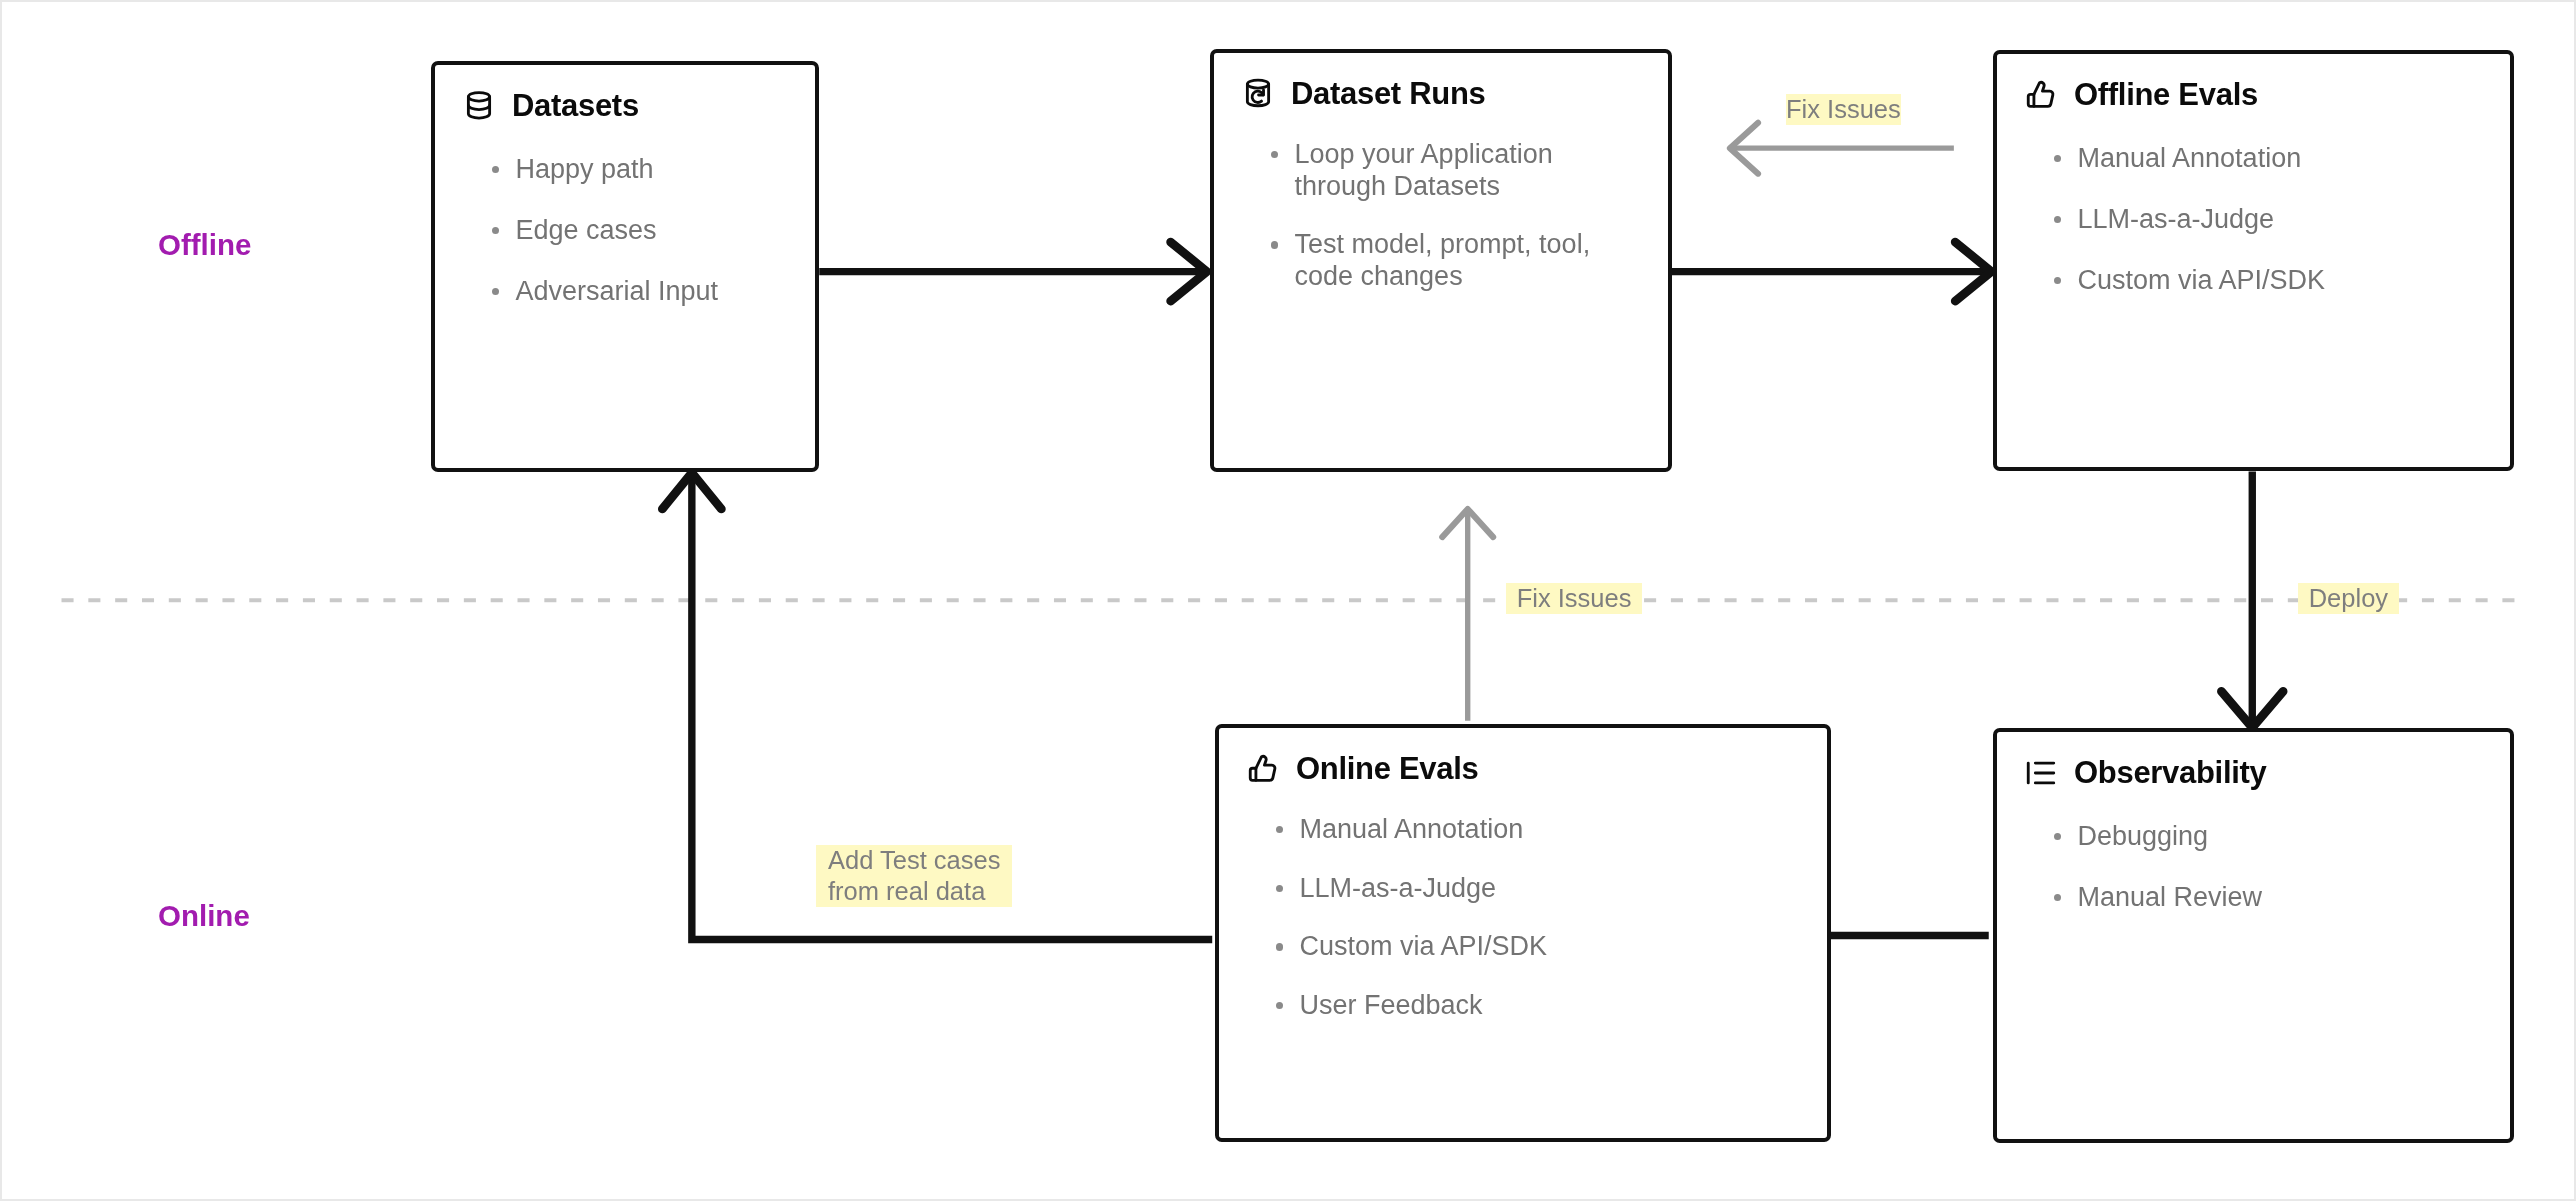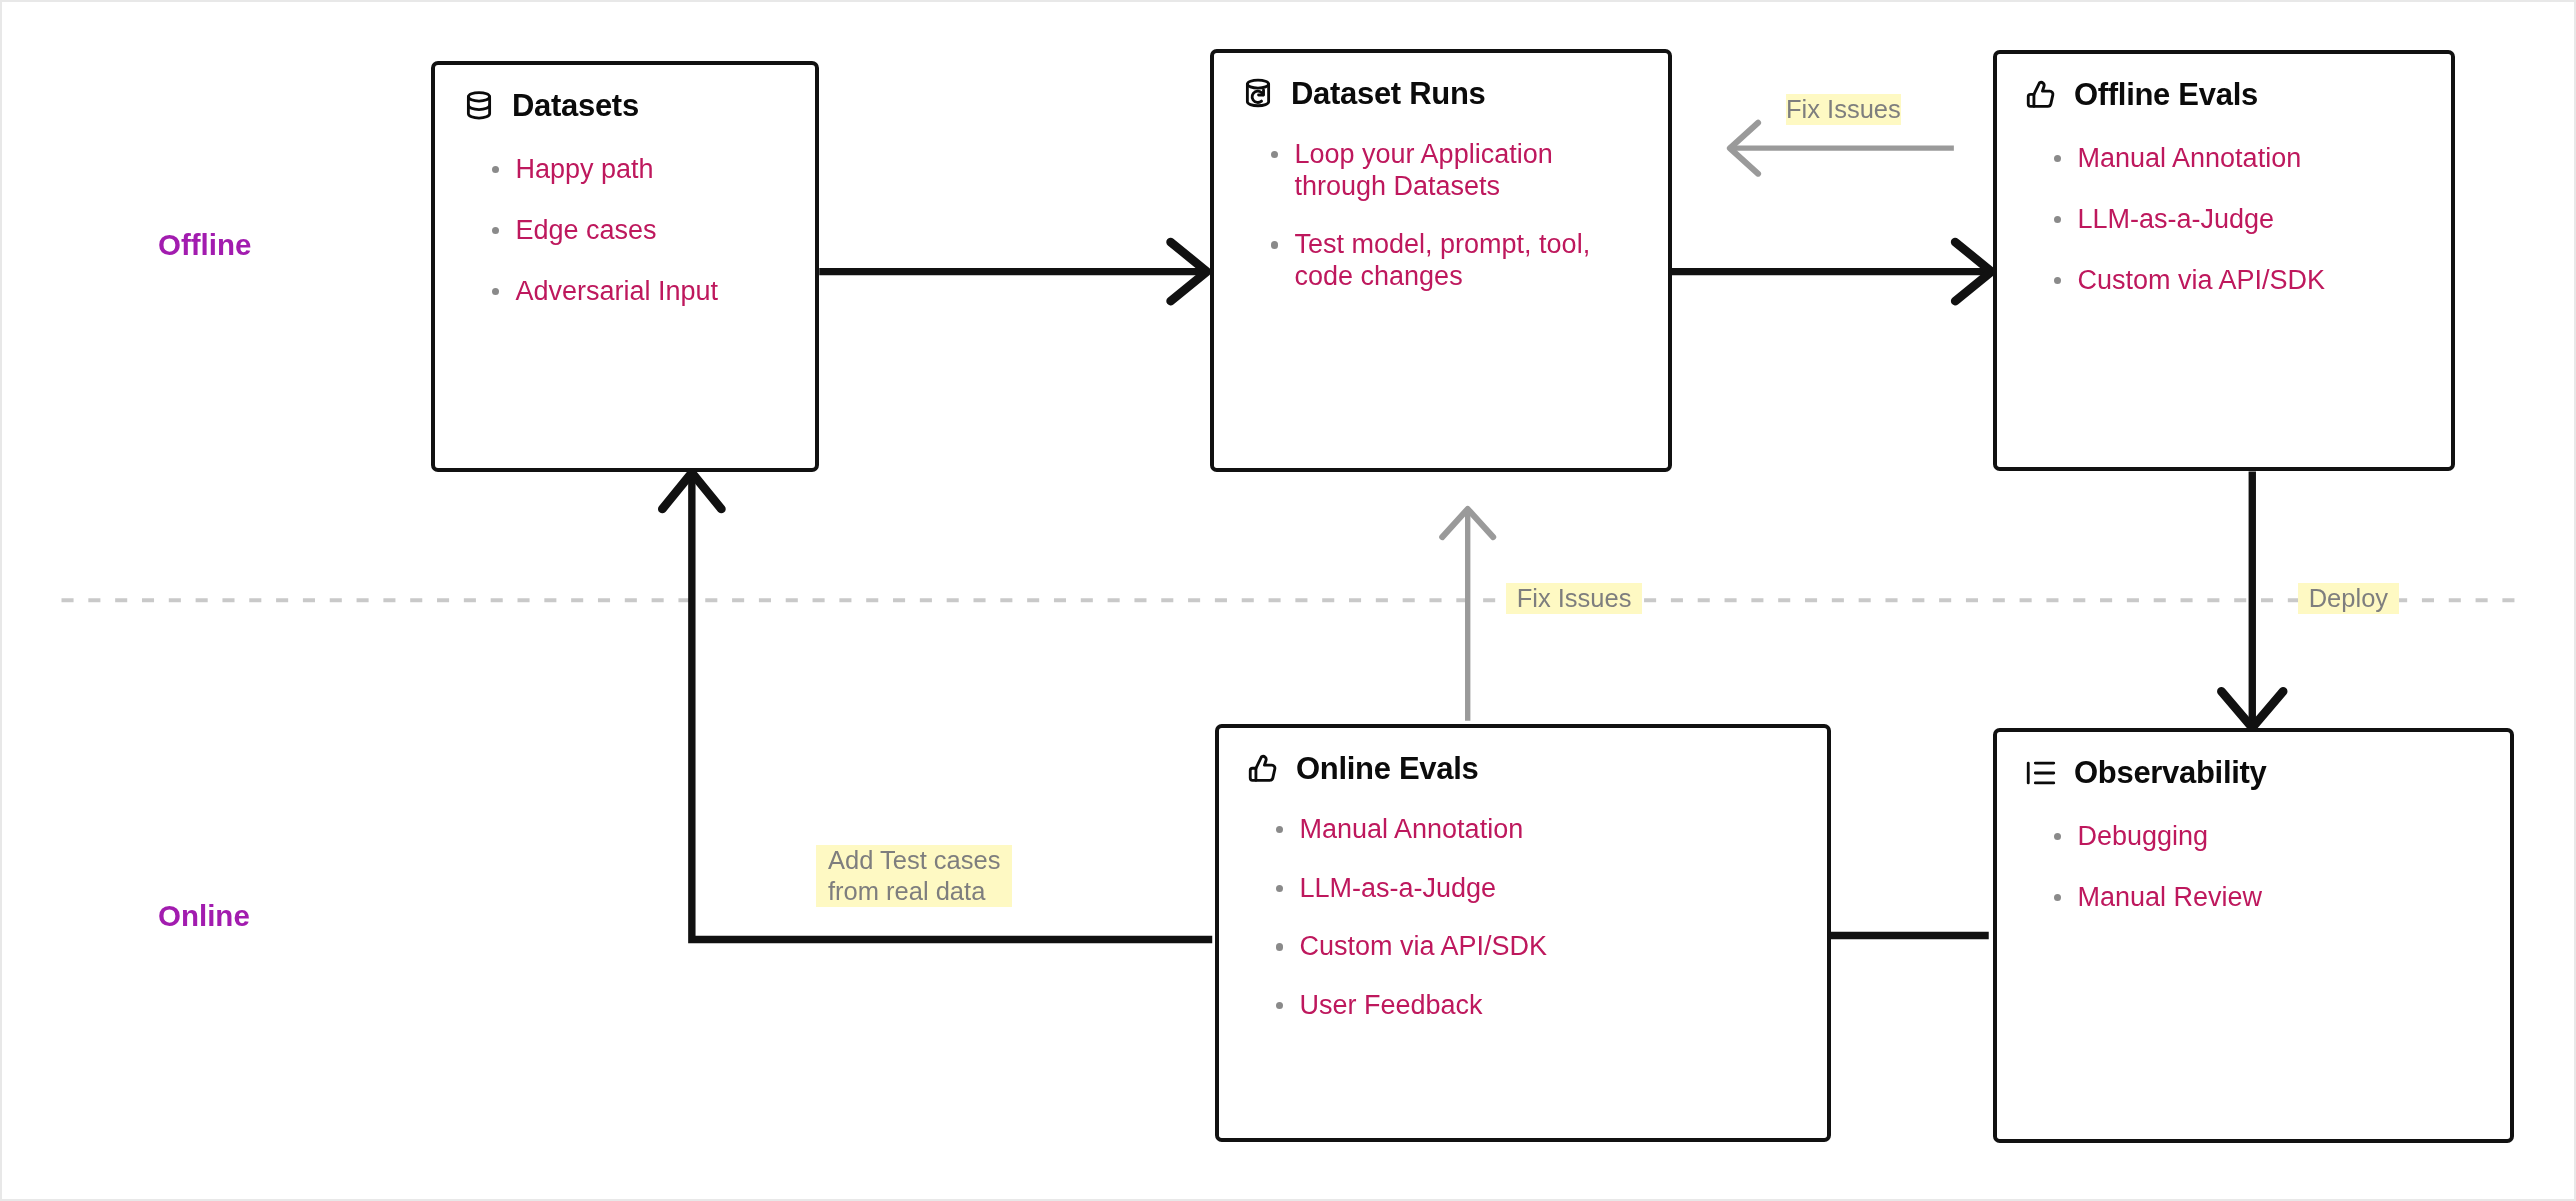--- a/index.html
+++ b/index.html
@@ -58,39 +58,39 @@
   }
   .bullets {
     list-style: none;
     margin: 0;
     padding: 0 0 0 29.5px;
   }
   .bullets li {
     position: relative;
     font-size: 27px;
     line-height: 1.17;
-    color: #be185d;
+    color: #737373;
     margin-top: 29.5px;
     padding-left: 24px;
   }
   .bullets li::before {
     content: "";
     position: absolute;
     left: 0;
     top: 12px;
     width: 7.4px;
     height: 7.4px;
     border-radius: 50%;
     background: #8a8a8a;
   }
 
   
   #node-datasets      { left: 429px;  top: 59px;   width: 388px;  height: 411px; border-radius: 7px; }
   #node-dataset-runs  { left: 1208px; top: 47px;   width: 462px;  height: 423px; }
-  #node-offline-evals { left: 1991px; top: 48px;   width: 462px;  height: 421px; }
+  #node-offline-evals { left: 1991px; top: 48px;   width: 521px;  height: 421px; }
   #node-online-evals  { left: 1213px; top: 722px; width: 616px;  height: 418px; }
   #node-observability { left: 1991px; top: 726px; width: 521px;  height: 415px; }
 
   #node-dataset-runs .bullets li { margin-top: 27px; }
   #node-online-evals .bullets li { margin-top: 27px; }
 
   
   .lane-label {
     position: absolute;
     font-size: 29.5px;

